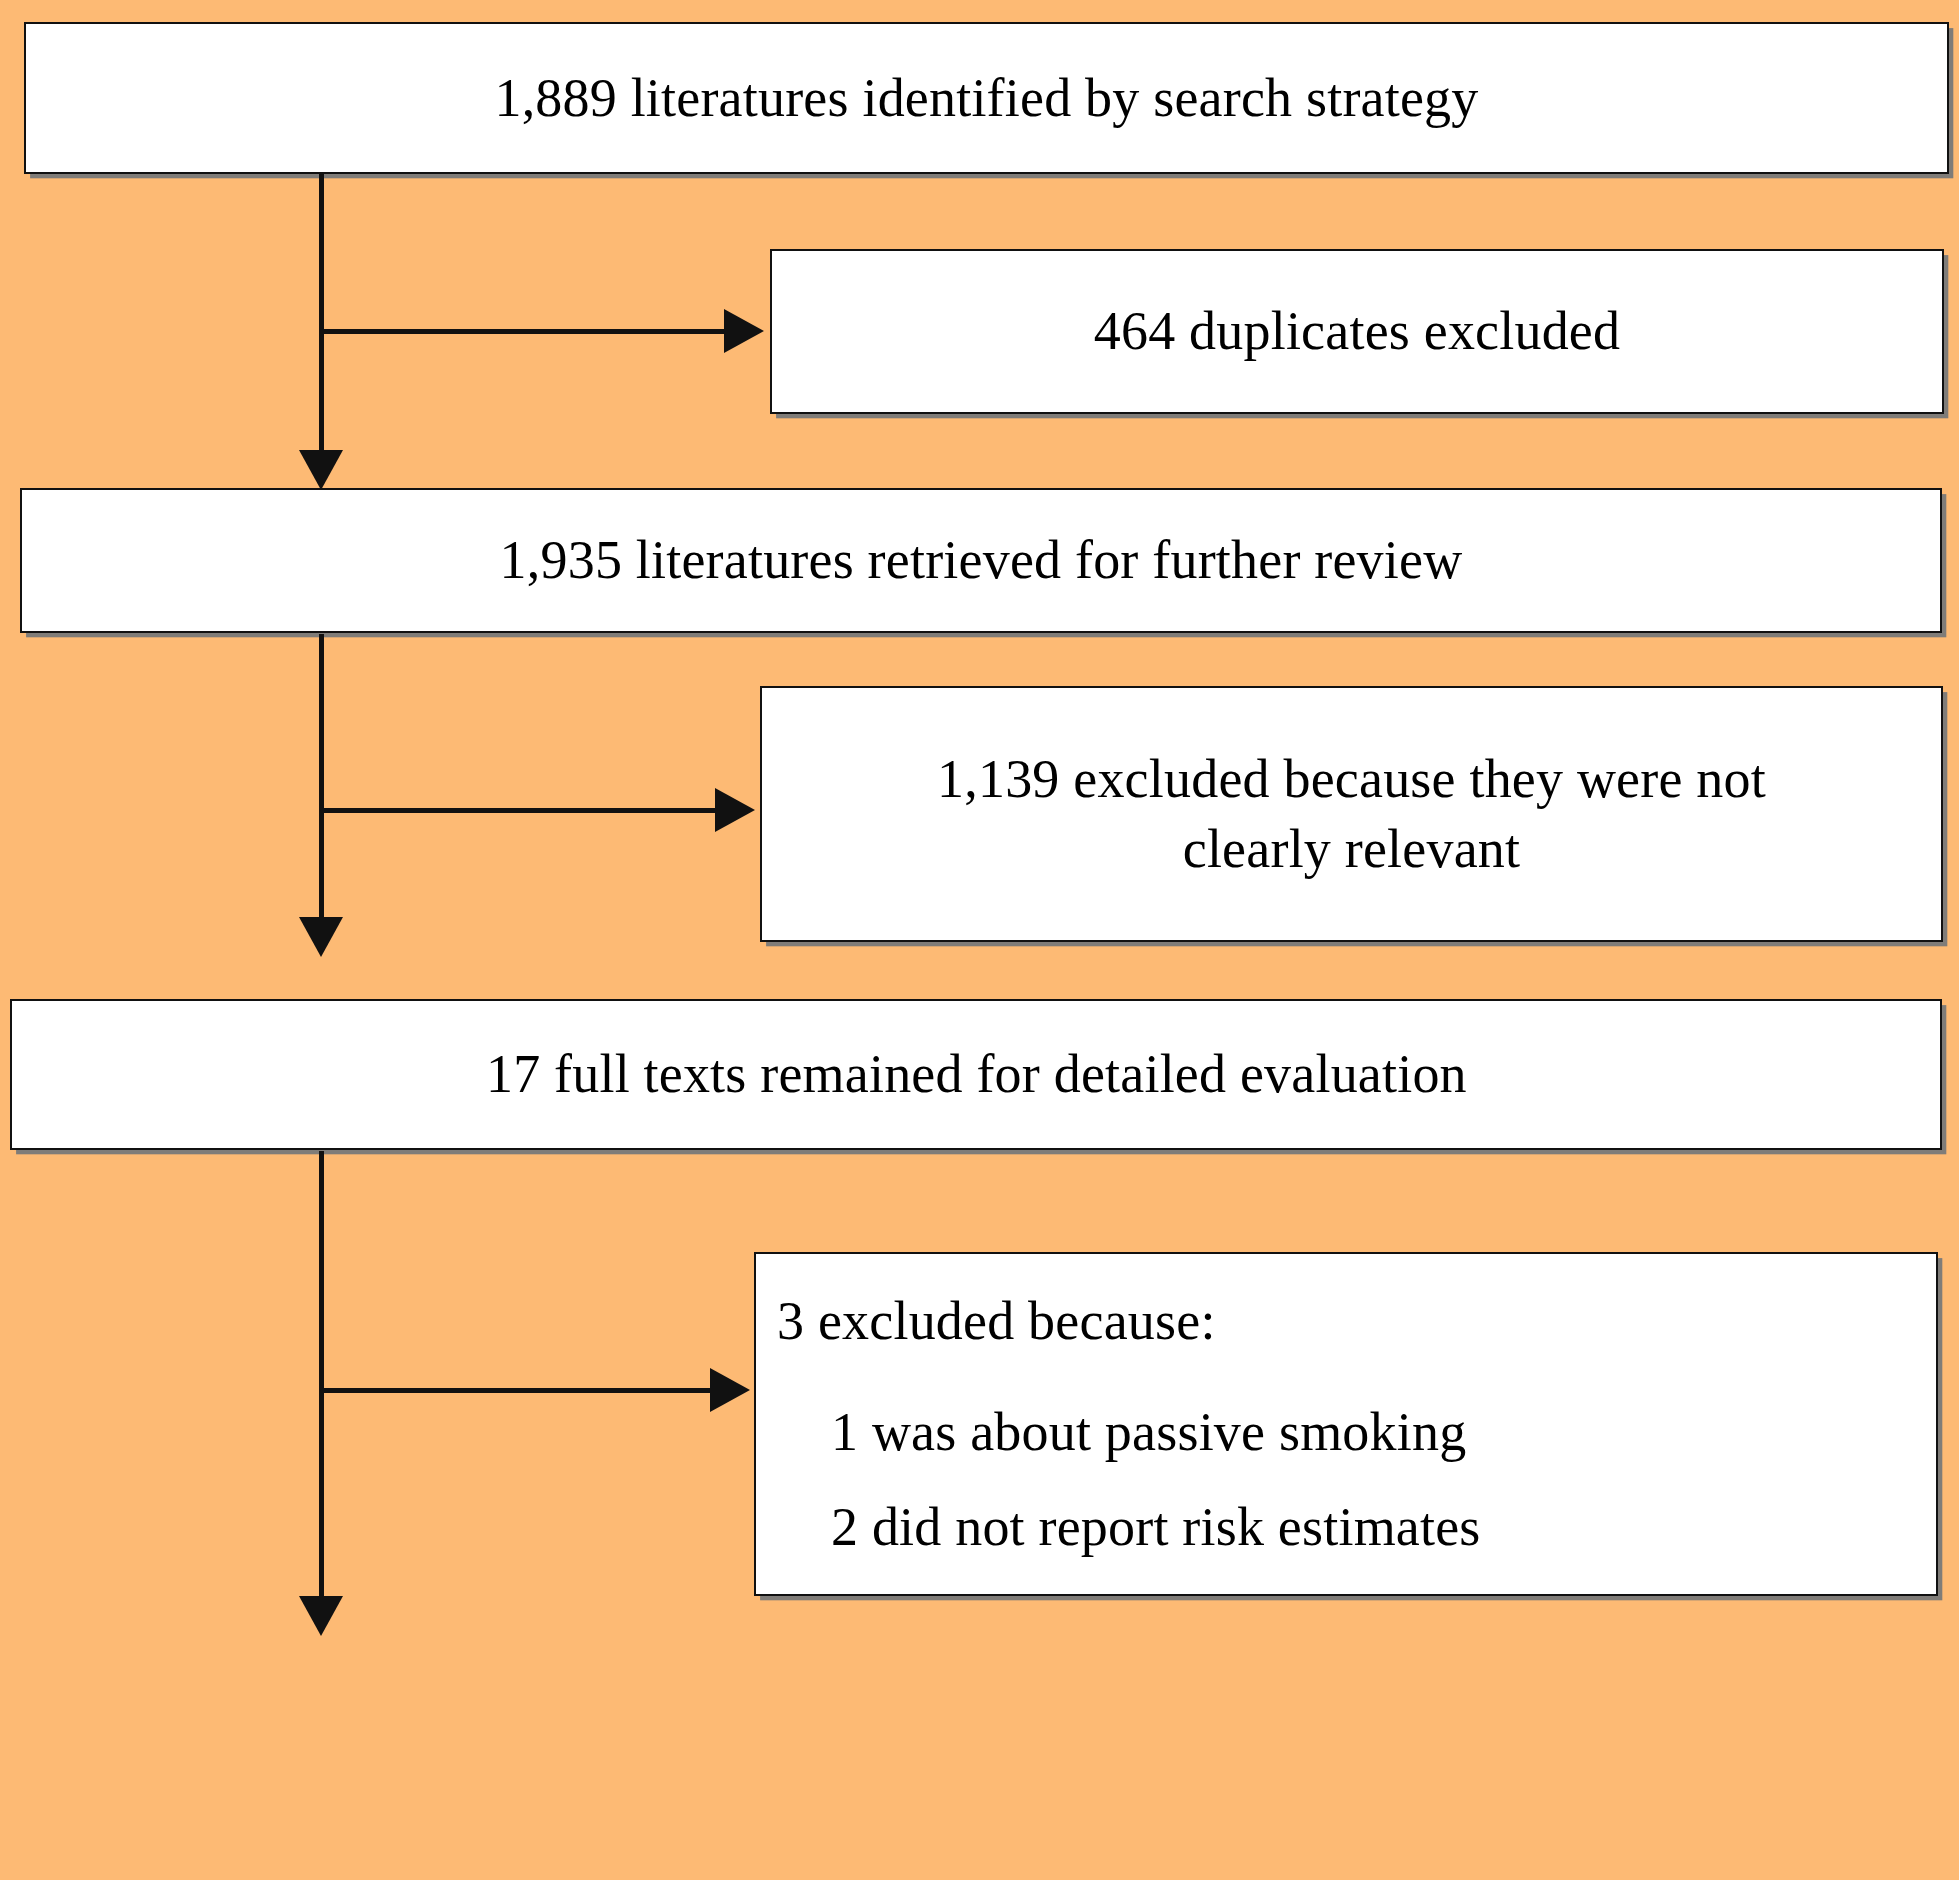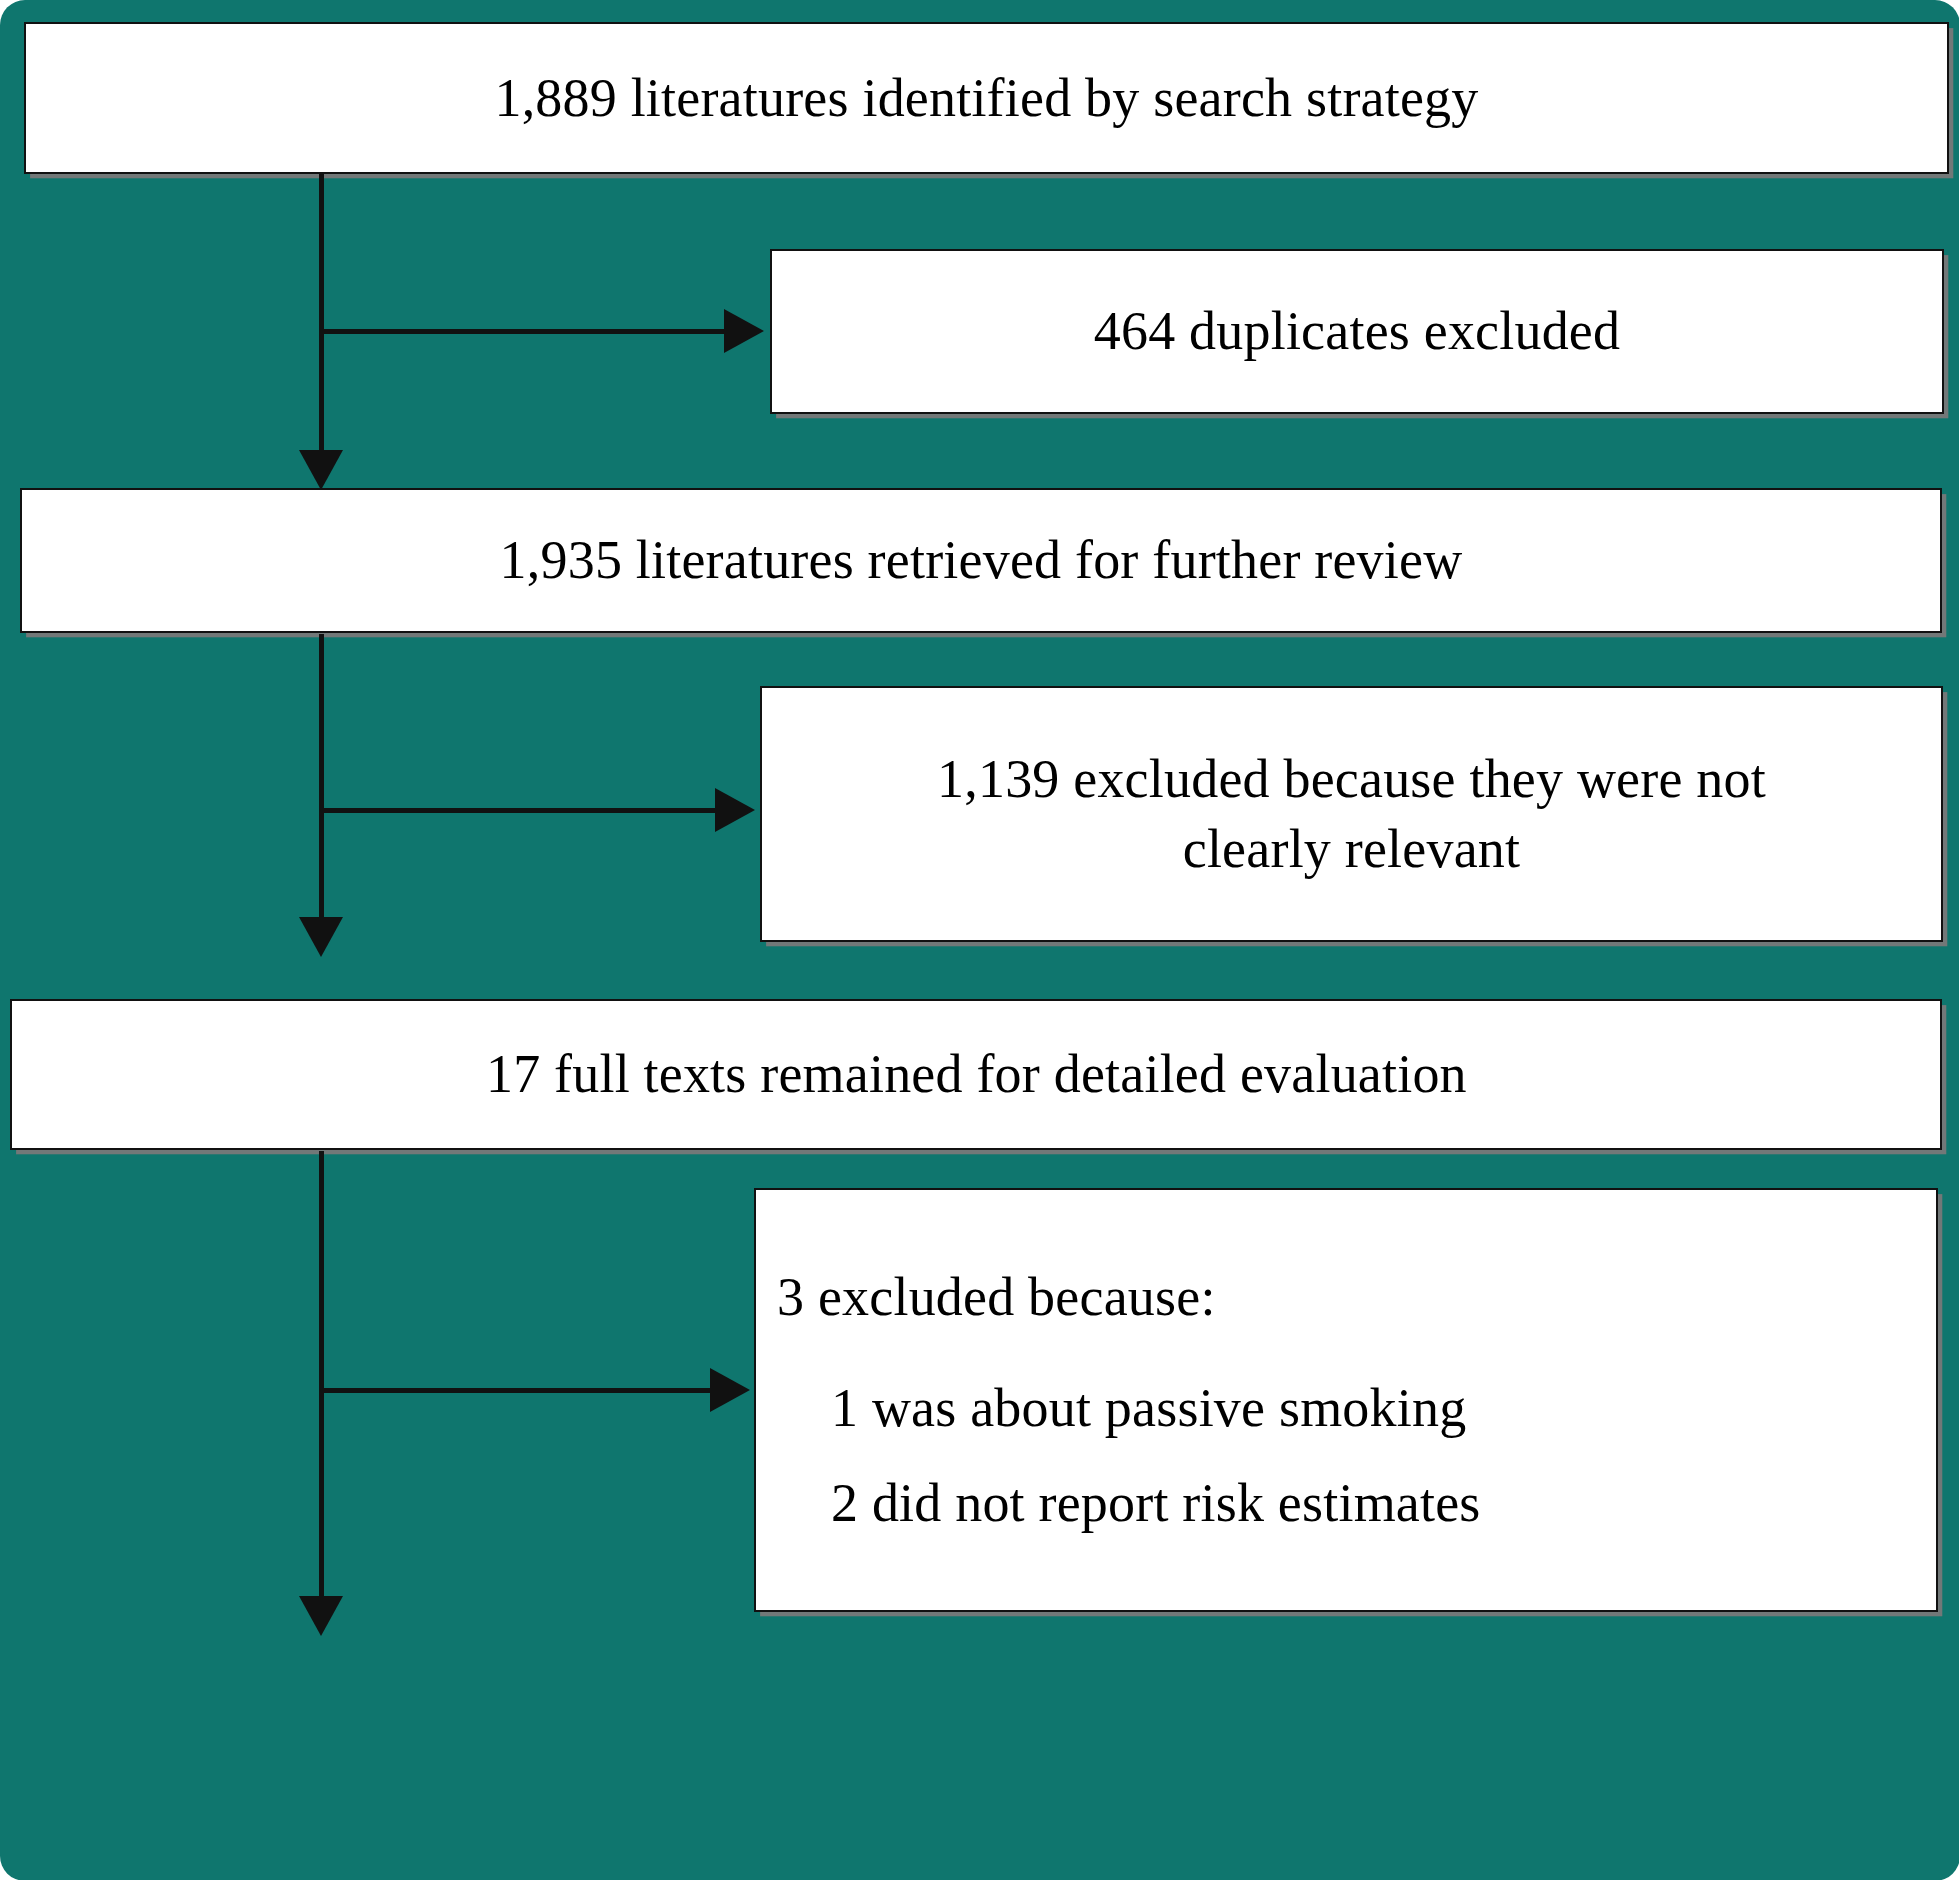--- a/index.html
+++ b/index.html
@@ -5,25 +5,24 @@
 <style>
   html, body {
     margin: 0;
     padding: 0;
     background: #ffffff;
   }
   #canvas {
     position: relative;
     width: 1960px;
     height: 1881px;
-    background: #0f766e;
+    background: #fdba74;
     font-family: "Liberation Serif", "DejaVu Serif", serif;
     color: #000000;
     overflow: hidden;
-    border-radius: 25px;
   }
 
   
   .fbox {
     position: absolute;
     box-sizing: border-box;
     background: #ffffff;
     border: 2.6px solid #111111;
     box-shadow: 5.2px 5.2px 0 -0.9px rgba(120,120,120,0.95);
     display: flex;
@@ -106,21 +105,21 @@
   <div class="fbox center" style="left:10.4px; top:999px; width:1932px; height:151px;">
     <span class="line">17 full texts remained for detailed evaluation</span>
   </div>
 
   <div class="vline" style="left:319px; top:1151px; height:448px;"></div>
   <div class="arrow-down" style="left:299px; top:1596px;"></div>
 
   <div class="hline" style="left:319px; top:1388px; width:391px;"></div>
   <div class="arrow-right" style="left:710px; top:1368px;"></div>
 
-  <div class="fbox leftal" style="left:754px; top:1188px; width:1184px; height:424px; padding-left:21px;">
+  <div class="fbox leftal" style="left:754px; top:1252px; width:1184px; height:344px; padding-left:21px;">
     <span class="line" style="padding-left:0px;">3 excluded because:</span>
     <span class="line" style="padding-left:54px; margin-top:41px;">1 was about passive smoking</span>
     <span class="line" style="padding-left:54px; margin-top:24px;">2 did not report risk estimates</span>
   </div>
 
 
 </div>
 
 
 </body></html>

